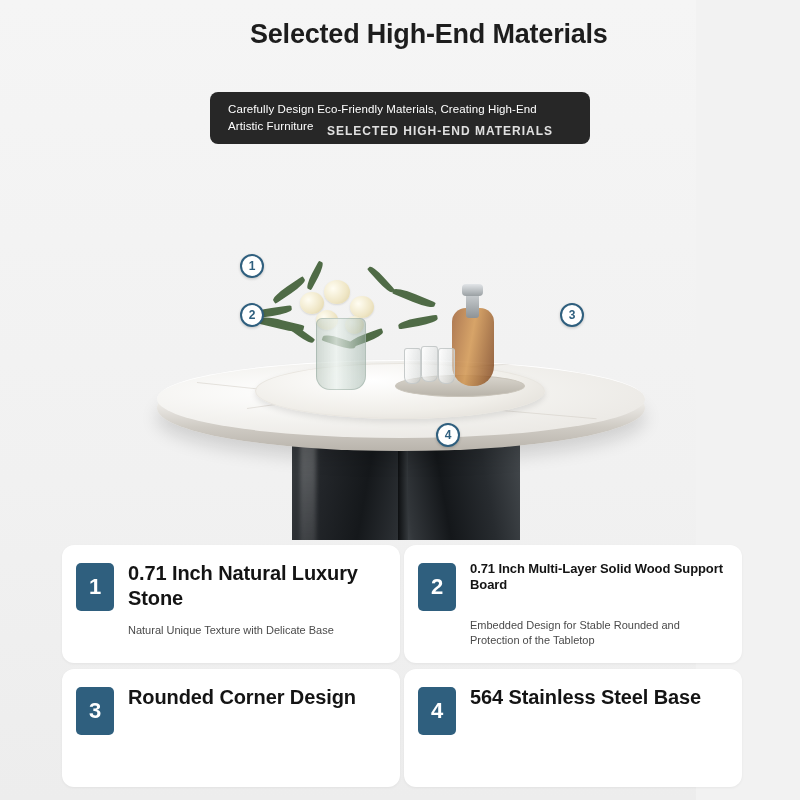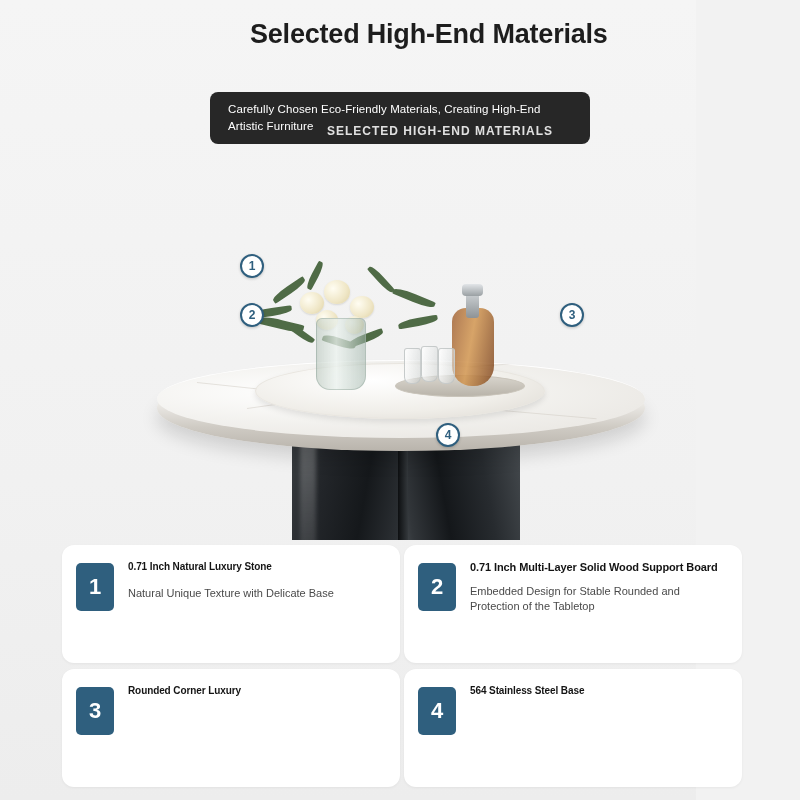--- a/index.html
+++ b/index.html
@@ -247,46 +247,46 @@
     border-radius: 5px;
     color: #ffffff;
     font-size: 22px;
     font-weight: bold;
     display: flex; align-items: center; justify-content: center;
     margin-right: 14px;
     margin-top: 4px;
   }
   .card-body { padding-top: 2px; }
   .card-title {
-    font-size: 10px;
+    font-size: 20px;
     font-weight: bold;
     color: #141414;
     line-height: 1.25;
     margin: 0 0 12px 0;
     letter-spacing: -0.1px;
   }
-  .card-title.small { font-size: 11px; margin-bottom: 9px; }
+  .card-title.small { font-size: 13px; margin-bottom: 24px; }
   .card-desc {
     font-size: 11px;
     color: #4a4a4a;
     line-height: 1.42;
     margin: 0;
   }
 </style>
 </head>
 <body>
 
 <div class="page">
 
   <div class="header">
     <h1>Selected High-End Materials</h1>
   </div>
 
   <div class="subtitle-pill">
-    <span>Carefully Chosen Eco-Friendly Materials, Creating High-End Artistic Furniture</span>
+    <span>Carefully Design Eco-Friendly Materials, Creating High-End Artistic Furniture</span>
   </div>
 
   <div class="hero">
 
     <div class="ghost-text">SELECTED HIGH-END MATERIALS</div>
 
     <div class="base-shadow"></div>
     <div class="ped-left"></div>
     <div class="ped-mid"></div>
     <div class="ped-right"></div>
@@ -363,21 +363,21 @@
         <p class="card-title small">0.71 Inch Multi-Layer Solid Wood Support Board</p>
         <p class="card-desc">Embedded Design for Stable Rounded and Protection of the Tabletop</p>
       </div>
     </div>
 
     <div class="card">
       <div class="num-box">
         <span>3</span>
       </div>
       <div class="card-body">
-        <p class="card-title">Rounded Corner Luxury</p>
+        <p class="card-title">Rounded Corner Design</p>
       </div>
     </div>
 
     <div class="card">
       <div class="num-box">
         <span>4</span>
       </div>
       <div class="card-body">
         <p class="card-title">564 Stainless Steel Base</p>
       </div>

